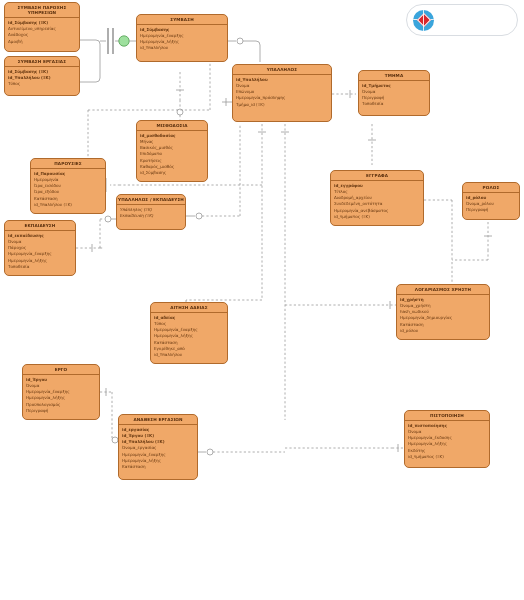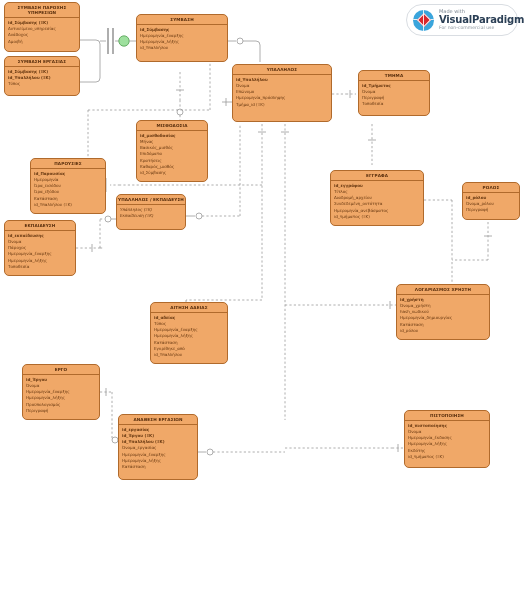--- a/index.html
+++ b/index.html
@@ -350,20 +350,15 @@
       <div class="attr">Ημερομηνία_λήξης</div>
       <div class="attr">Εκδότης</div>
       <div class="attr">id_τμήματος (ΞΚ)</div>
     </div>
   </div>
 
   <div class="vp-badge">
     <div class="vp-globe">
       <div class="vp-diamond"></div>
     </div>
-    <div class="vp-text">
-      <div class="vp-made">Made with</div>
-      <div class="vp-name"><span>Visual</span><span class="p2">Paradigm</span></div>
-      <div class="vp-sub">For non-commercial use</div>
-    </div>
   </div>
 
 </div>
 
 </body></html>

